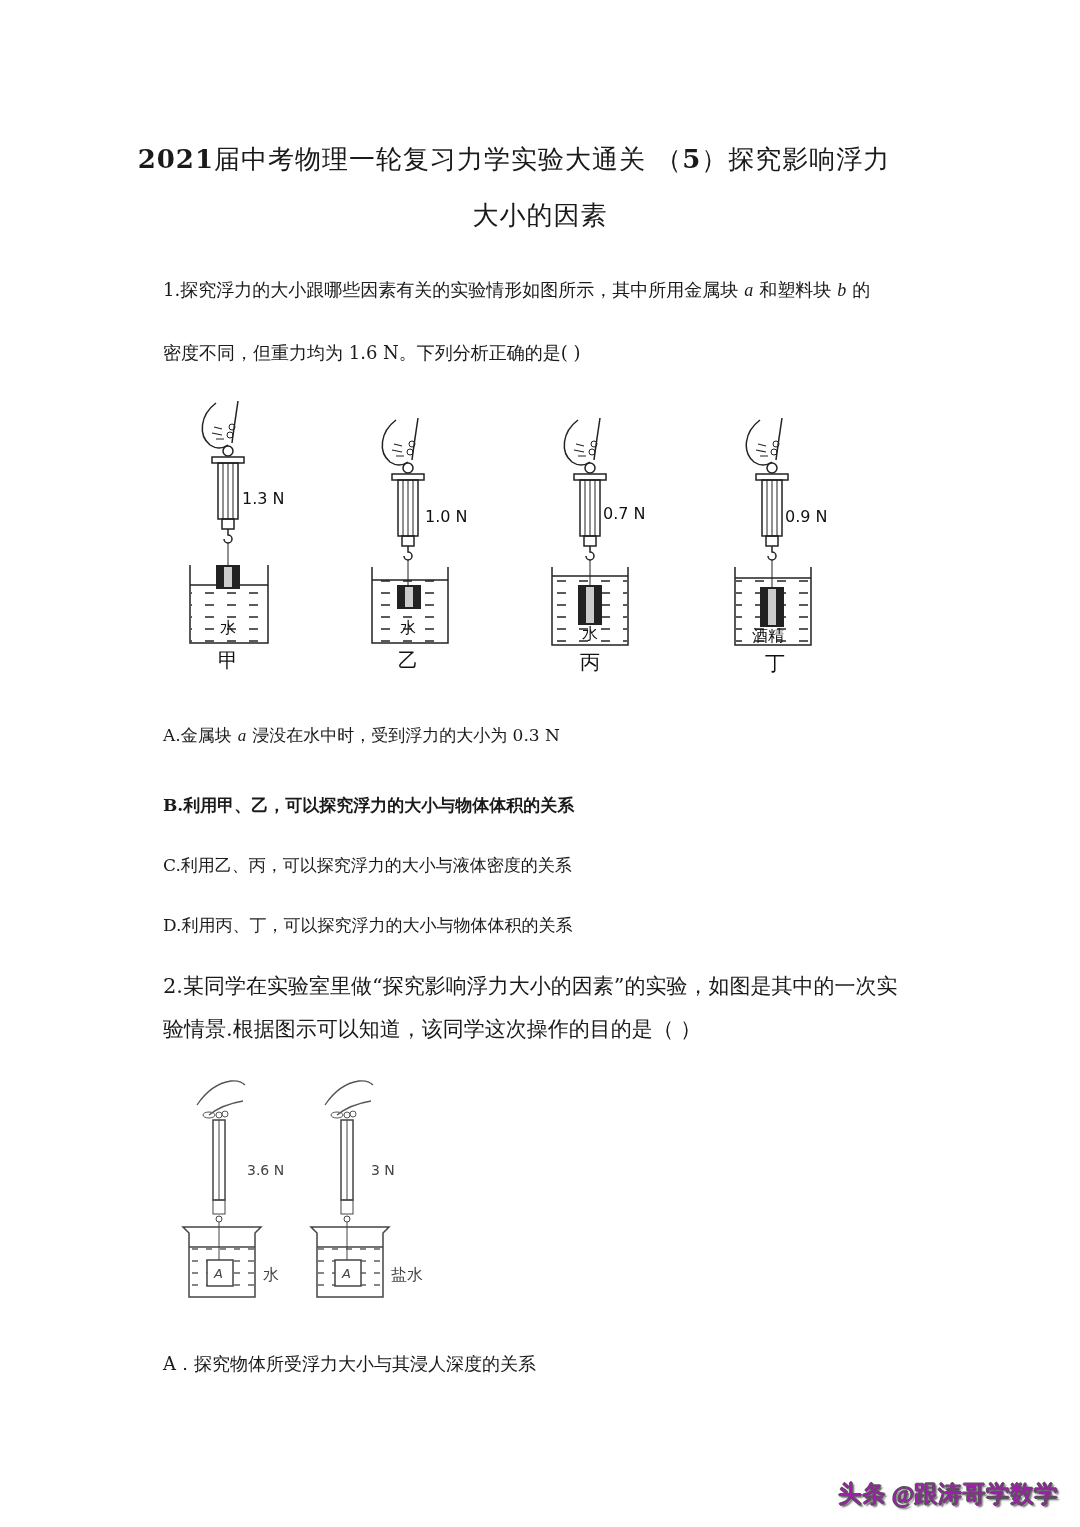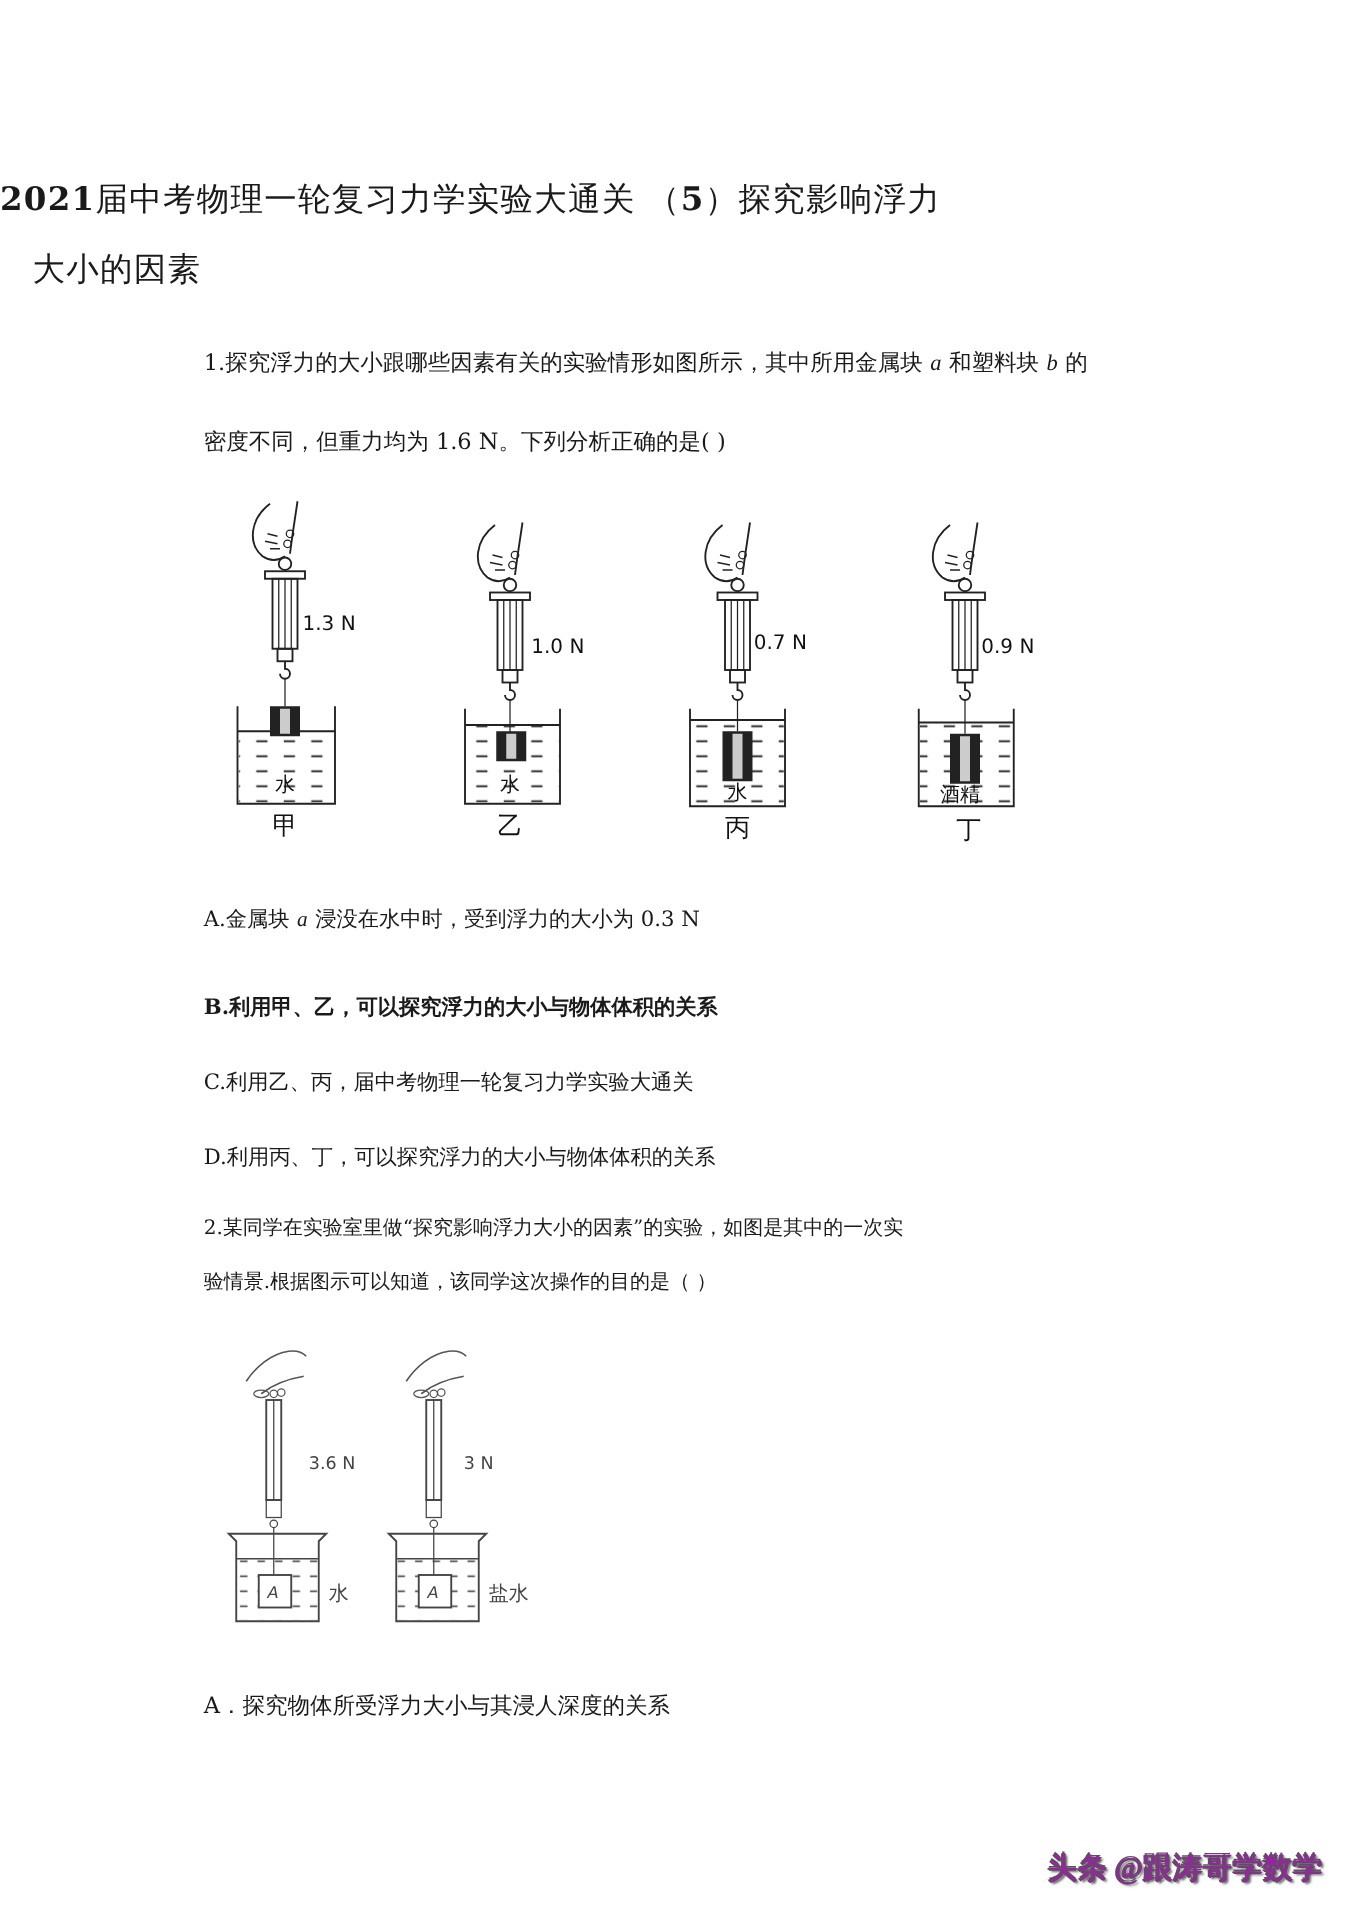--- a/index.html
+++ b/index.html
@@ -1,22 +1,22 @@
 <!DOCTYPE html>
 <html><head>
 <meta charset="utf-8">
 <style>
   html, body { margin: 0; padding: 0; background: #ffffff; }
   body { width: 1080px; height: 1527px; position: relative; overflow: hidden;
          font-family: "DejaVu Serif", "Liberation Serif", serif; color: #1a1a1a; }
   .abs { position: absolute; }
-  .title { left: 0; width: 1028px; text-align: left; font-size: 26px; letter-spacing: 1px; }
+  .title { left: 0; width: 1028px; text-align: center; font-size: 26px; letter-spacing: 1px; }
   .title b { font-weight: bold; }
   .para { left: 163px; font-size: 18px; white-space: nowrap; }
-  .q2 { font-size: 16px; }
+  .q2 { font-size: 21px; }
   .opt { left: 163px; font-size: 17px; white-space: nowrap; }
   i.var { font-family: "Liberation Serif", serif; font-style: italic; padding: 0 6px; }
   .watermark { right: 22px; top: 1478px; font-family: Liberation Serif, serif; font-size: 24px;
                color: #a21caf; text-shadow: -1px 0 #555, 1px 0 #555, 0 -1px #555, 0 1px #555, 2px 2px 2px #333; }
   svg text { font-family: "DejaVu Sans", sans-serif; }
 </style>
 </head>
 <body>
 
 <div class="abs title" style="top:142px;">
@@ -104,21 +104,21 @@
     <rect x="588" y="194" width="8" height="36" fill="#ccc"></rect>
     <text x="572" y="246" font-size="16" fill="#111">酒精</text>
     <text x="585" y="275" font-size="20" fill="#111">丁</text>
   </g>
 </svg>
 
 <div class="abs opt" style="top:724px;">
   <span>A.金属块</span><i class="var">a</i><span>浸没在水中时，受到浮力的大小为 0.3 N</span>
 </div>
 <div class="abs opt" style="top:794px;font-weight:bold;">B.利用甲、乙，可以探究浮力的大小与物体体积的关系</div>
-<div class="abs opt" style="top:854px;">C.利用乙、丙，届中考物理一轮复习力学实验大通关</div>
+<div class="abs opt" style="top:854px;">C.利用乙、丙，可以探究浮力的大小与液体密度的关系</div>
 <div class="abs opt" style="top:914px;">D.利用丙、丁，可以探究浮力的大小与物体体积的关系</div>
 
 <div class="abs para q2" style="top:972px;">2.某同学在实验室里做“探究影响浮力大小的因素”的实验，如图是其中的一次实</div>
 <div class="abs para q2" style="top:1015px;">验情景.根据图示可以知道，该同学这次操作的目的是（      ）</div>
 
 <svg class="abs" style="left:175px; top:1075px;" width="280" height="240">
   <defs>
     <g id="scale2">
       <path d="M2,30 C 10,18 22,8 36,6 C 44,5 48,8 50,10" fill="none" stroke="#555" stroke-width="1.3"></path>
       <path d="M14,40 C 24,32 36,28 48,26" fill="none" stroke="#555" stroke-width="1.3"></path>

